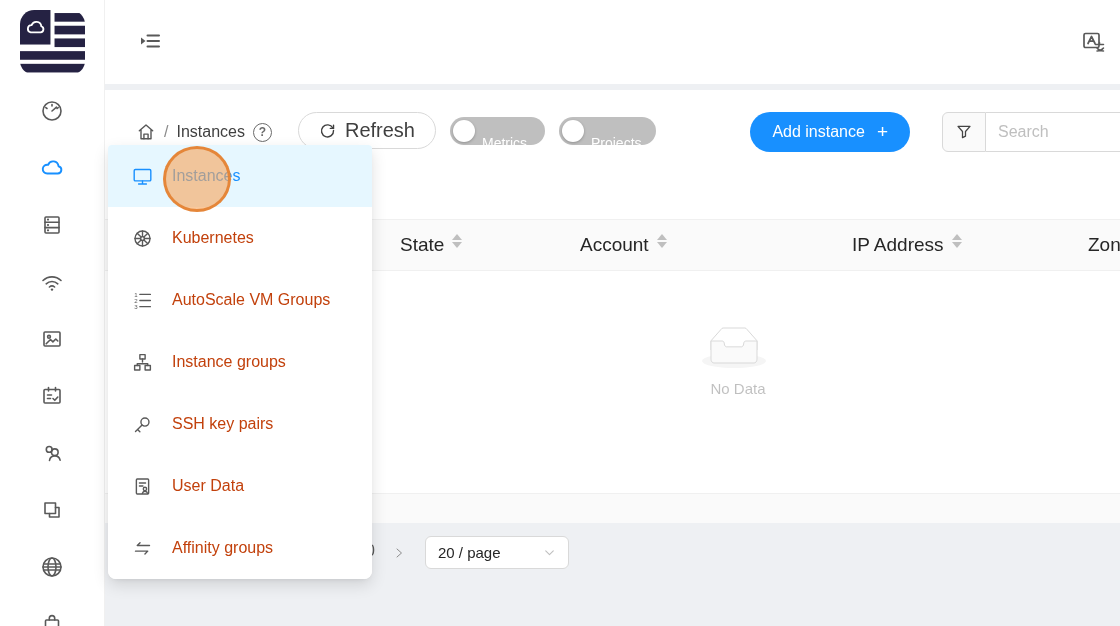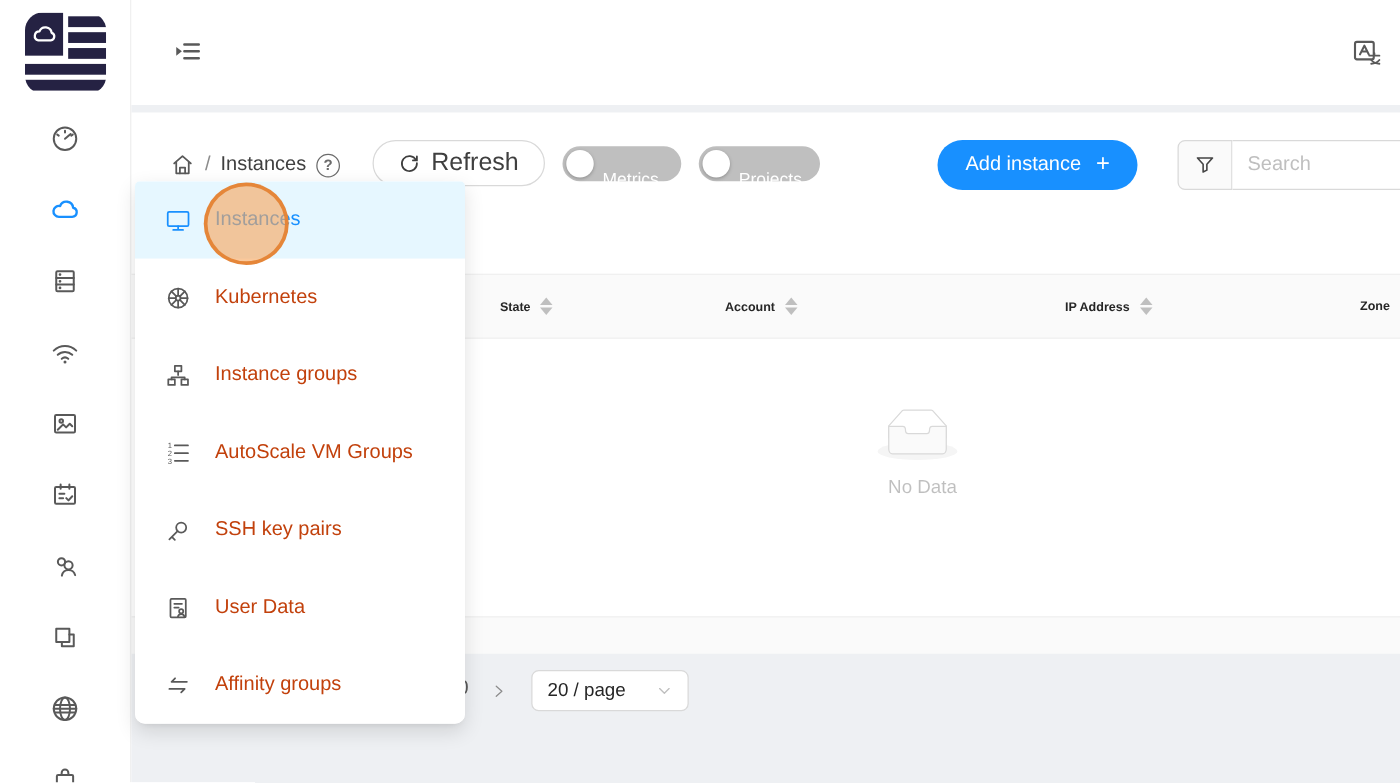--- a/index.html
+++ b/index.html
@@ -51,35 +51,35 @@
                 display:flex; align-items:center; justify-content:center; cursor:pointer; }
   .filter-btn svg { stroke:#444; fill:none; stroke-width:1.7; stroke-linejoin:round; }
   .search-input { width:150px; height:40px; border:1px solid #d9d9d9; border-left:none; border-radius:0;
                   font-size:16px; padding:0 12px; color:#262626; outline:none; font-family:inherit; }
   .search-input::placeholder { color:#bfbfbf; }
 
   
   .thead { position:absolute; left:0; top:129px; width:100%; height:52px; background:#fafafa;
            border-top:1px solid #f0f0f0; border-bottom:1px solid #f0f0f0;
            display:grid; grid-template-columns:295px 180px 272px 236px 1fr; align-items:center; overflow:hidden; }
-  .th { display:flex; align-items:flex-end; gap:8px; font-size:10px; font-weight:bold; color:#262626; white-space:nowrap; cursor:pointer; }
+  .th { display:flex; align-items:flex-start; gap:8px; font-size:19px; font-weight:normal; color:#262626; white-space:nowrap; cursor:pointer; }
   .sorter { display:flex; flex-direction:column; gap:2px; }
   .sorter .up { width:0; height:0; border-left:5px solid transparent; border-right:5px solid transparent; border-bottom:6px solid #bfbfbf; }
   .sorter .down { width:0; height:0; border-left:5px solid transparent; border-right:5px solid transparent; border-top:6px solid #bfbfbf; }
 
   .tbody { position:absolute; left:0; top:181px; width:100%; height:222px; }
   .empty { position:absolute; left:50%; top:56px; transform:translateX(calc(-50% + 121px)); text-align:right; }
   .empty-text { margin-top:8px; font-size:15px; color:rgba(0,0,0,0.25); }
 
   
   .pagination { position:absolute; left:0; top:452px; width:100%; height:34px; }
   .pag-fragment { position:absolute; left:261px; top:6px; font-size:16px; color:#595959; z-index:1; }
   .next-btn { position:absolute; left:282px; top:4px; width:24px; height:26px; display:flex; align-items:center; justify-content:center; cursor:pointer; }
   .next-btn svg { stroke:#8c8c8c; fill:none; stroke-width:2; stroke-linecap:round; stroke-linejoin:round; }
-  .page-size-select { position:absolute; left:320px; top:0; width:126px; height:33px; background:#fff;
+  .page-size-select { position:absolute; left:320px; top:0; width:144px; height:33px; background:#fff;
                       border:1px solid #d9d9d9; border-radius:6px; display:flex; align-items:center;
                       padding:0 12px; gap:10px; font-size:15px; color:#262626; cursor:pointer; }
   .page-size-select svg { margin-left:auto; stroke:#bfbfbf; fill:none; stroke-width:2; stroke-linecap:round; stroke-linejoin:round; }
 
   
   .menu { position:absolute; left:3px; top:145px; width:264px; background:#fff; z-index:20;
           border-radius:4px 4px 8px 8px; box-shadow:0 6px 16px rgba(0,0,0,0.12), 0 3px 6px -4px rgba(0,0,0,0.12); overflow:hidden; }
   .menu-item { height:62px; display:flex; align-items:center; padding-left:24px; gap:19px;
                font-size:16px; color:#c2410c; cursor:pointer; background:#fff; }
   .menu-item svg { width:21px; height:21px; stroke:#595959; fill:none; stroke-width:1.6; stroke-linecap:round; stroke-linejoin:round; flex-shrink:0; }
@@ -329,38 +329,38 @@
       <div class="menu-item">
         <svg viewBox="0 0 24 24">
             <circle cx="12" cy="12" r="8.6"></circle>
             <circle cx="12" cy="12" r="2.2"></circle>
             <path d="M12 3.4 V9.8 M12 14.2 V20.6 M3.4 12 H9.8 M14.2 12 H20.6 M5.9 5.9 L10.4 10.4 M13.6 13.6 L18.1 18.1 M18.1 5.9 L13.6 10.4 M10.4 13.6 L5.9 18.1"></path>
           </svg>
         <span>Kubernetes</span>
       </div>
       <div class="menu-item">
         <svg viewBox="0 0 24 24">
+            <path d="M9 5 H21 M9 12 H21 M9 19 H21"></path>
+            <text x="2.5" y="7.5" font-size="7" font-family="Liberation Sans, sans-serif">1</text>
+            <text x="2.5" y="14.5" font-size="7" font-family="Liberation Sans, sans-serif">2</text>
+            <text x="2.5" y="21.5" font-size="7" font-family="Liberation Sans, sans-serif">3</text>
+          </svg>
+        <span>AutoScale VM Groups</span>
+      </div>
+      <div class="menu-item">
+        <svg viewBox="0 0 24 24">
             <rect x="9" y="3" width="6" height="5"></rect>
             <rect x="3" y="15.5" width="6" height="5"></rect>
             <rect x="15" y="15.5" width="6" height="5"></rect>
             <path d="M12 8 v3.5 M6 15.5 v-2 h12 v2"></path>
           </svg>
         <span>Instance groups</span>
       </div>
       <div class="menu-item">
         <svg viewBox="0 0 24 24">
-            <path d="M9 5 H21 M9 12 H21 M9 19 H21"></path>
-            <text x="2.5" y="7.5" font-size="7" font-family="Liberation Sans, sans-serif">1</text>
-            <text x="2.5" y="14.5" font-size="7" font-family="Liberation Sans, sans-serif">2</text>
-            <text x="2.5" y="21.5" font-size="7" font-family="Liberation Sans, sans-serif">3</text>
-          </svg>
-        <span>AutoScale VM Groups</span>
-      </div>
-      <div class="menu-item">
-        <svg viewBox="0 0 24 24">
             <circle cx="14.8" cy="9.2" r="4.6"></circle>
             <path d="M11.5 12.5 L4 20 M6.3 17.7 L9 20.4"></path>
           </svg>
         <span>SSH key pairs</span>
       </div>
       <div class="menu-item">
         <svg viewBox="0 0 24 24">
             <rect x="5" y="3.5" width="14" height="17" rx="1"></rect>
             <path d="M8.5 8 h7 M8.5 11.5 h4"></path>
             <circle cx="14.8" cy="14.8" r="1.9"></circle>

